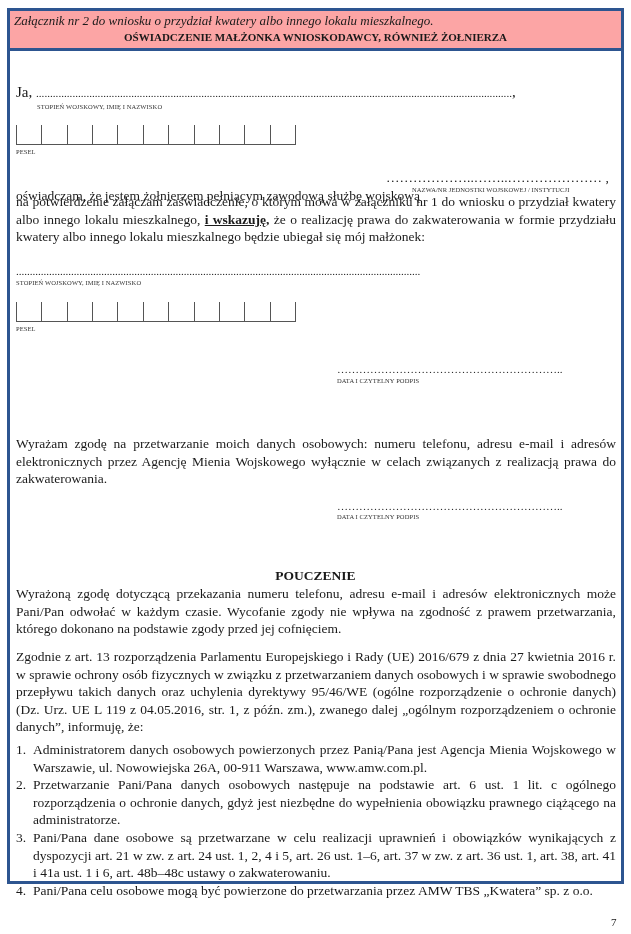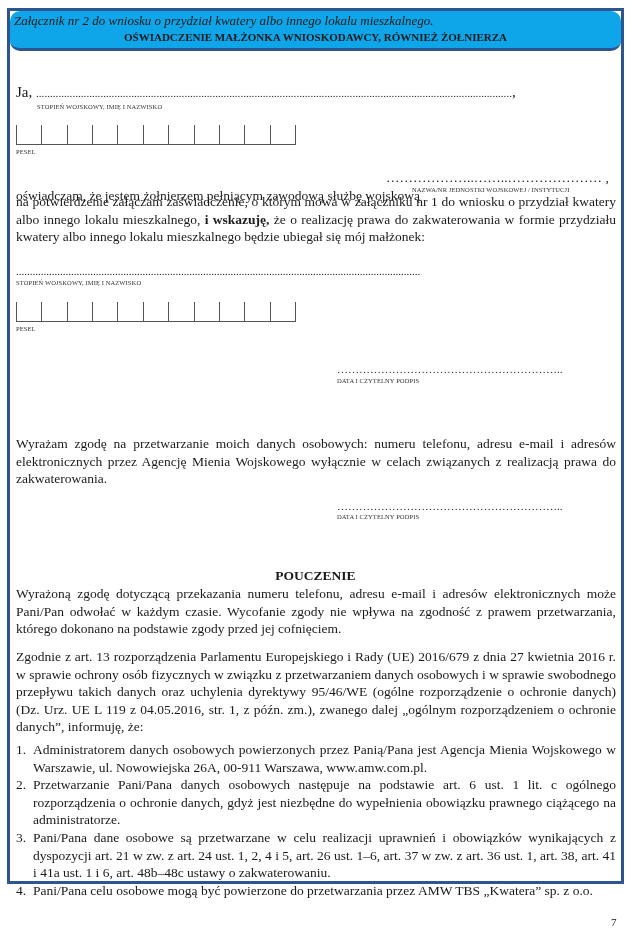--- a/index.html
+++ b/index.html
@@ -18,25 +18,24 @@
     .frame {
       position: absolute;
       left: 7px;
       top: 8px;
       width: 611px;
       height: 870px;
       border: 3px solid #2d5590;
       box-sizing: content-box;
     }
     .header {
-      background: #0ea5e9;
+      background: #fca5a5;
       border-bottom: 3px solid #2d5590;
       height: 37px;
       position: relative;
-      border-radius: 10px;
     }
     .header-sub {
       position: absolute;
       left: 4px;
       top: 2px;
       font-style: italic;
       font-size: 13px;
       line-height: 15px;
       white-space: nowrap;
     }
@@ -111,21 +110,21 @@
       position: absolute;
       left: 0;
       top: 0;
     }
     .page-num {
       position: absolute;
       left: 611px;
       top: 916px;
       font-size: 11px;
     }
-    b { font-weight: bold; }
+    b { font-weight: bold; text-decoration: underline; }
   </style>
 </head>
 <body>
 
 <div class="frame">
   <div class="header">
     <div class="header-sub">Załącznik nr 2 do wniosku o przydział kwatery albo innego lokalu mieszkalnego.</div>
     <div class="header-title">OŚWIADCZENIE MAŁŻONKA WNIOSKODAWCY, RÓWNIEŻ ŻOŁNIERZA</div>
   </div>
 

